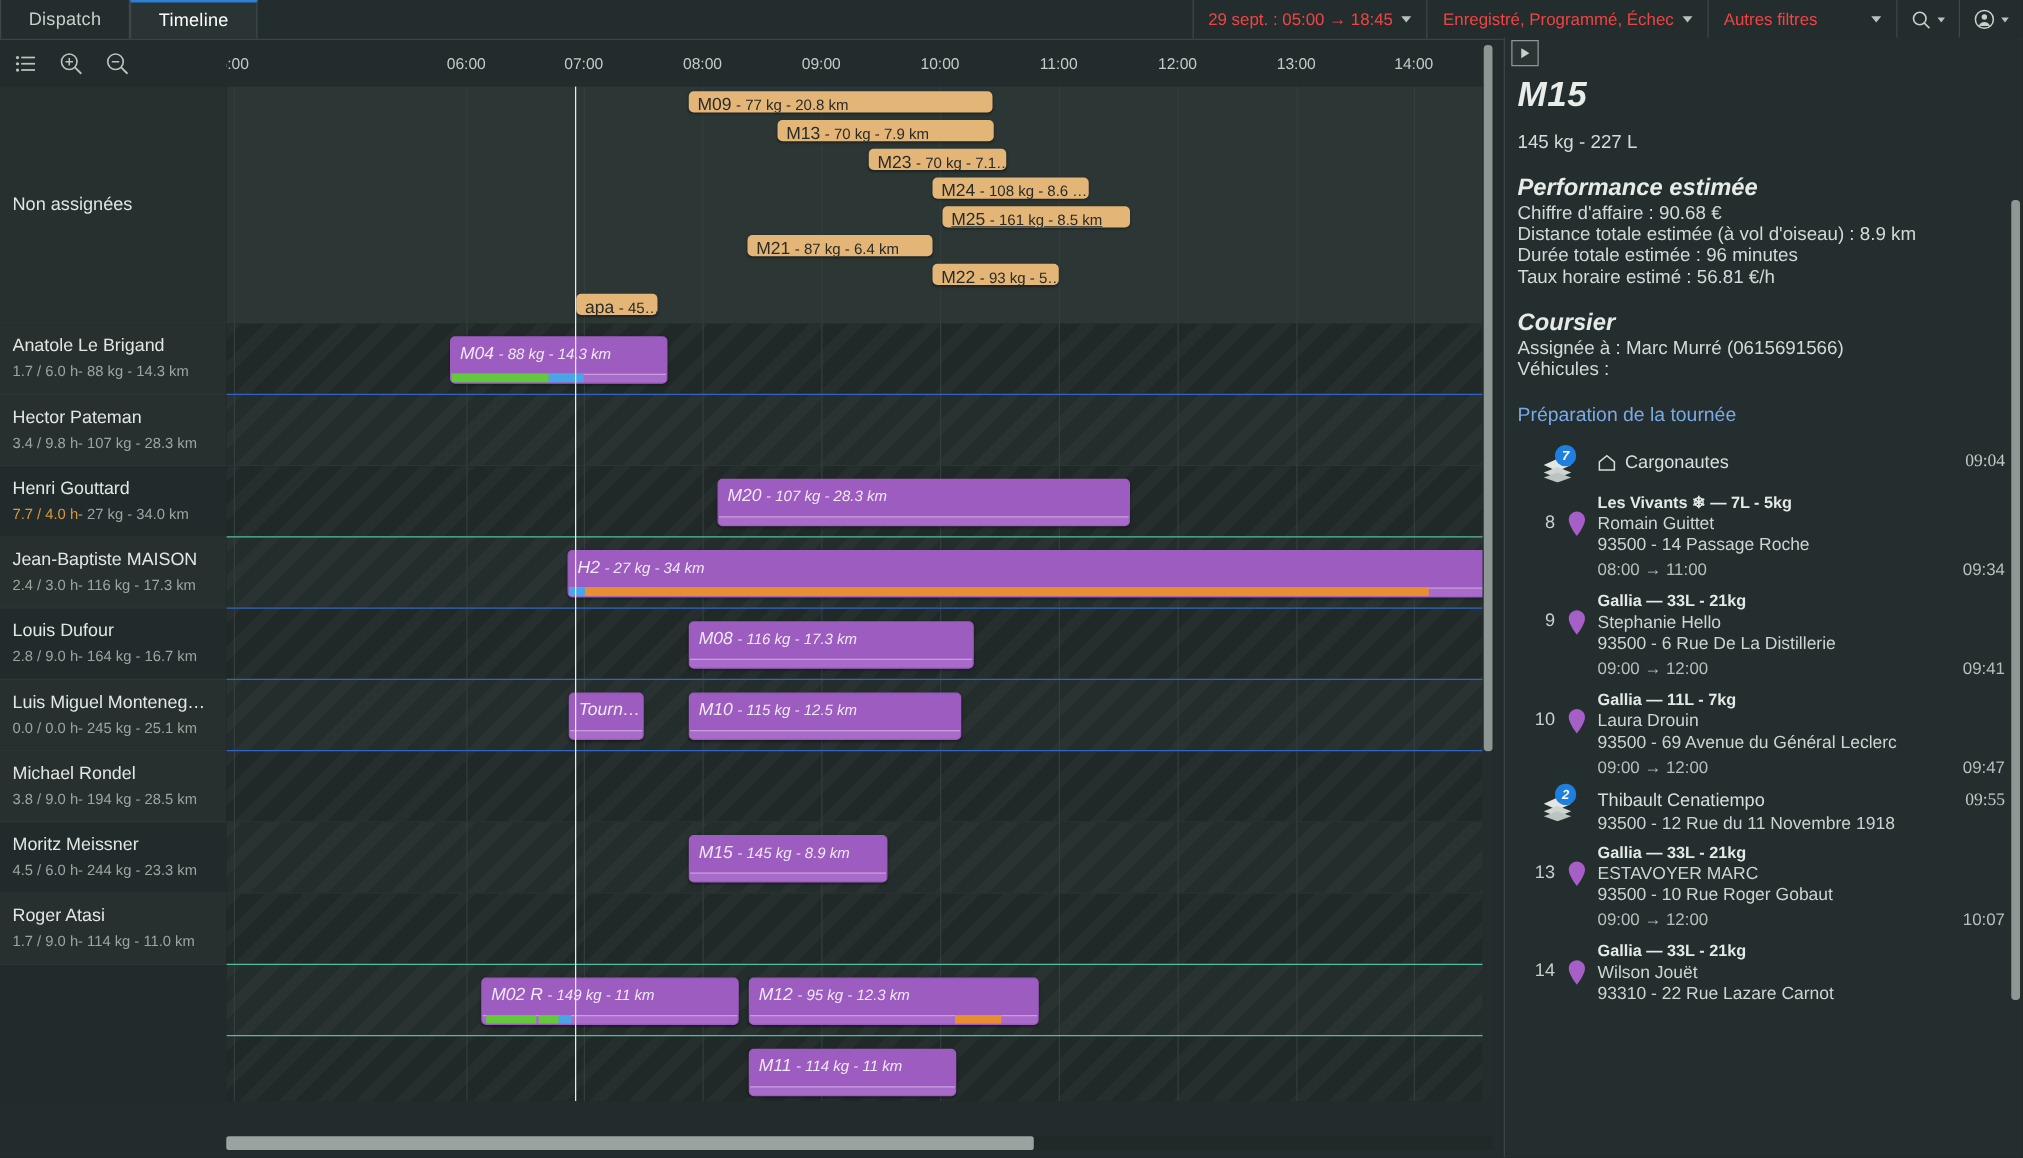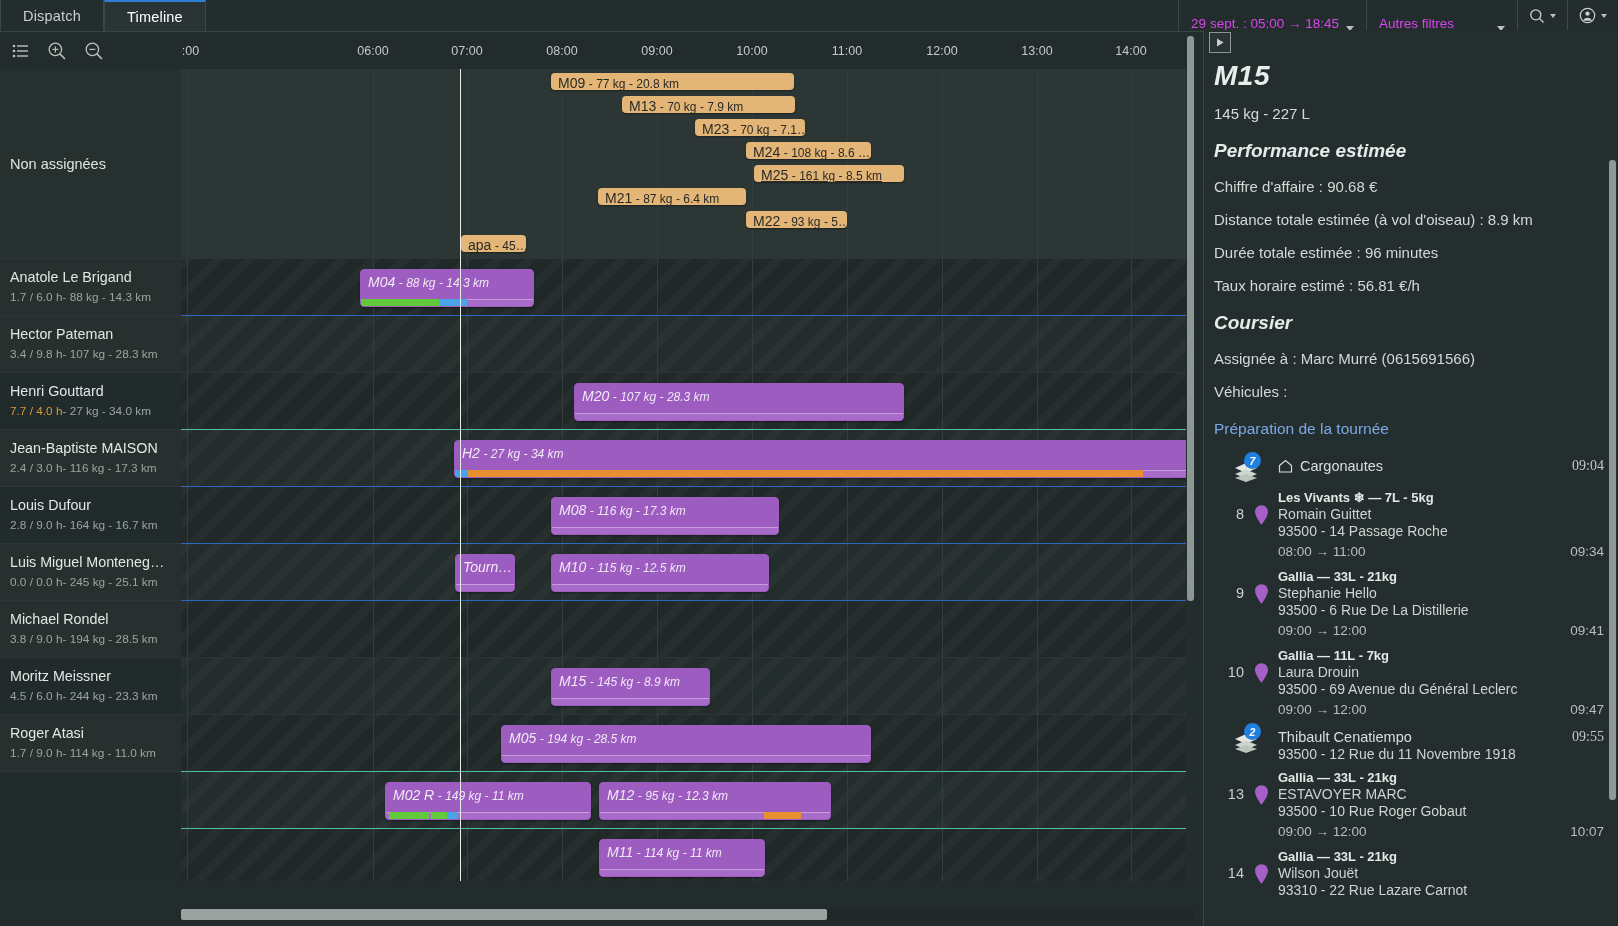--- a/index.html
+++ b/index.html
@@ -28,22 +28,22 @@
     background: transparent;
   }
   .tab:first-child { border-left: 1px solid #3d4747; }
   .tab.active {
     background: #2b3434; color: #ffffff;
     border-top: 2px solid #2d7fd8;
     border-left: 1px solid #3d4747;
   }
   .topbar-right { margin-left: auto; display: flex; align-items: stretch; }
   .tb-item {
-    display: flex; align-items: flex-end; gap: 7px;
-    padding: 0 12px; font-size: 13.5px; color: #d946ef;
+    display: flex; align-items: center; gap: 7px;
+    padding: 0 12px; font-size: 13.5px; color: #ef4444;
     border-left: 1px solid #3d4747; cursor: pointer; white-space: nowrap;
   }
   .caret { width: 0; height: 0; border-left: 4px solid transparent;
            border-right: 4px solid transparent; border-top: 5px solid #b9c2be; }
   .caret-sm { width: 0; height: 0; border-left: 3.5px solid transparent;
            border-right: 3.5px solid transparent; border-top: 4.5px solid #b9c2be; }
   .filter-caret-wrap { margin-left: 36px; }
   .icon-btn { display:flex; align-items:center; gap:5px; padding: 0 11px;
               border-left: 1px solid #3d4747; cursor: pointer; }
   svg { display: block; }
@@ -157,21 +157,21 @@
     position: absolute; top: 2px; left: 5px; width: 22px; height: 21px;
     border: 1px solid #8d9794; background: #2b3434;
     display:flex; align-items:center; justify-content:center; cursor:pointer;
   }
   .rp-inner { padding: 30px 14px 0 10px; }
   .rp-title { font-size: 28px; font-weight: 700; font-style: italic;
               color: #e8edea; letter-spacing: .5px; }
   .rp-sub { font-size: 15px; color: #d5dbd8; margin-top: 13px; }
   .rp-h2 { font-size: 19px; font-weight: 700; font-style: italic;
            color: #e6ebe8; margin-top: 18px; }
-  .rp-line { font-size: 15px; color: #d3d9d6; margin-top: 16px; }
+  .rp-line { font-size: 15px; color: #d3d9d6; }
   .rp-link { font-size: 15.5px; color: #7aa9e6; margin-top: 20px; cursor: pointer; }
 
   .stops { margin-top: 14px; }
   .stop { display: flex; align-items: flex-start; padding: 4px 0 6px 0; cursor: pointer; }
   .stop-num { width: 30px; text-align: right; font-size: 14.5px; color: #c9d0cd;
               padding-top: 16px; flex: 0 0 30px; }
   .stop-ic { width: 34px; flex: 0 0 34px; display:flex; justify-content:center;
              padding-top: 14px; position: relative; }
   .stop-body { flex: 1 1 auto; min-width: 0; }
   .stop-l1 { font-size: 13px; font-weight: 700; color: #e4e9e6; }
@@ -207,20 +207,24 @@
         <span>Dispatch</span>
       </div>
       <div class="tab active">
         <span>Timeline</span>
       </div>
     </div>
 
     <div class="topbar-right">
       <div class="tb-item">
         <span>29 sept. : 05:00 → 18:45</span>
+        <span class="caret"></span>
+      </div>
+      <div class="tb-item">
+        <span>Enregistré, Programmé, Échec</span>
         <span class="caret"></span>
       </div>
       <div class="tb-item">
         <span>Autres filtres</span>
         <span class="caret filter-caret-wrap"></span>
       </div>
       <div class="icon-btn">
         <span>
           <svg width="16" height="16" viewBox="0 0 16 16">
             <circle cx="6.8" cy="6.8" r="5" fill="none" stroke="#c8cfcb" stroke-width="1.3"></circle>
@@ -408,24 +412,20 @@
         <div class="bar-foot"></div>
       </div>
       <div class="bar bar-task" style="left: 370px; top: 485px; width: 218px;">
         <span class="lbl"><b>M10</b> <span>- 115 kg - 12.5 km</span></span>
         <div class="bar-foot"></div>
       </div>
       <div class="bar bar-task" style="left: 370px; top: 599px; width: 159px;">
         <span class="lbl"><b>M15</b> <span>- 145 kg - 8.9 km</span></span>
         <div class="bar-foot"></div>
       </div>
-      <div class="bar bar-task" style="left: 320px; top: 656px; width: 370px;">
-        <span class="lbl"><b>M05</b> <span>- 194 kg - 28.5 km</span></span>
-        <div class="bar-foot"></div>
-      </div>
       <div class="bar bar-task" style="left: 204px; top: 713px; width: 206px;">
         <span class="lbl"><b>M02 R</b> <span>- 149 kg - 11 km</span></span>
         <div class="bar-foot">
           <div class="seg green" style="left: 3px; width: 40px;"></div>
           <div class="seg green" style="left: 45px; width: 16px;"></div>
           <div class="seg blue" style="left: 61px; width: 10px;"></div>
         </div>
       </div>
       <div class="bar bar-task" style="left: 418px; top: 713px; width: 232px;">
         <span class="lbl"><b>M12</b> <span>- 95 kg - 12.3 km</span></span>

